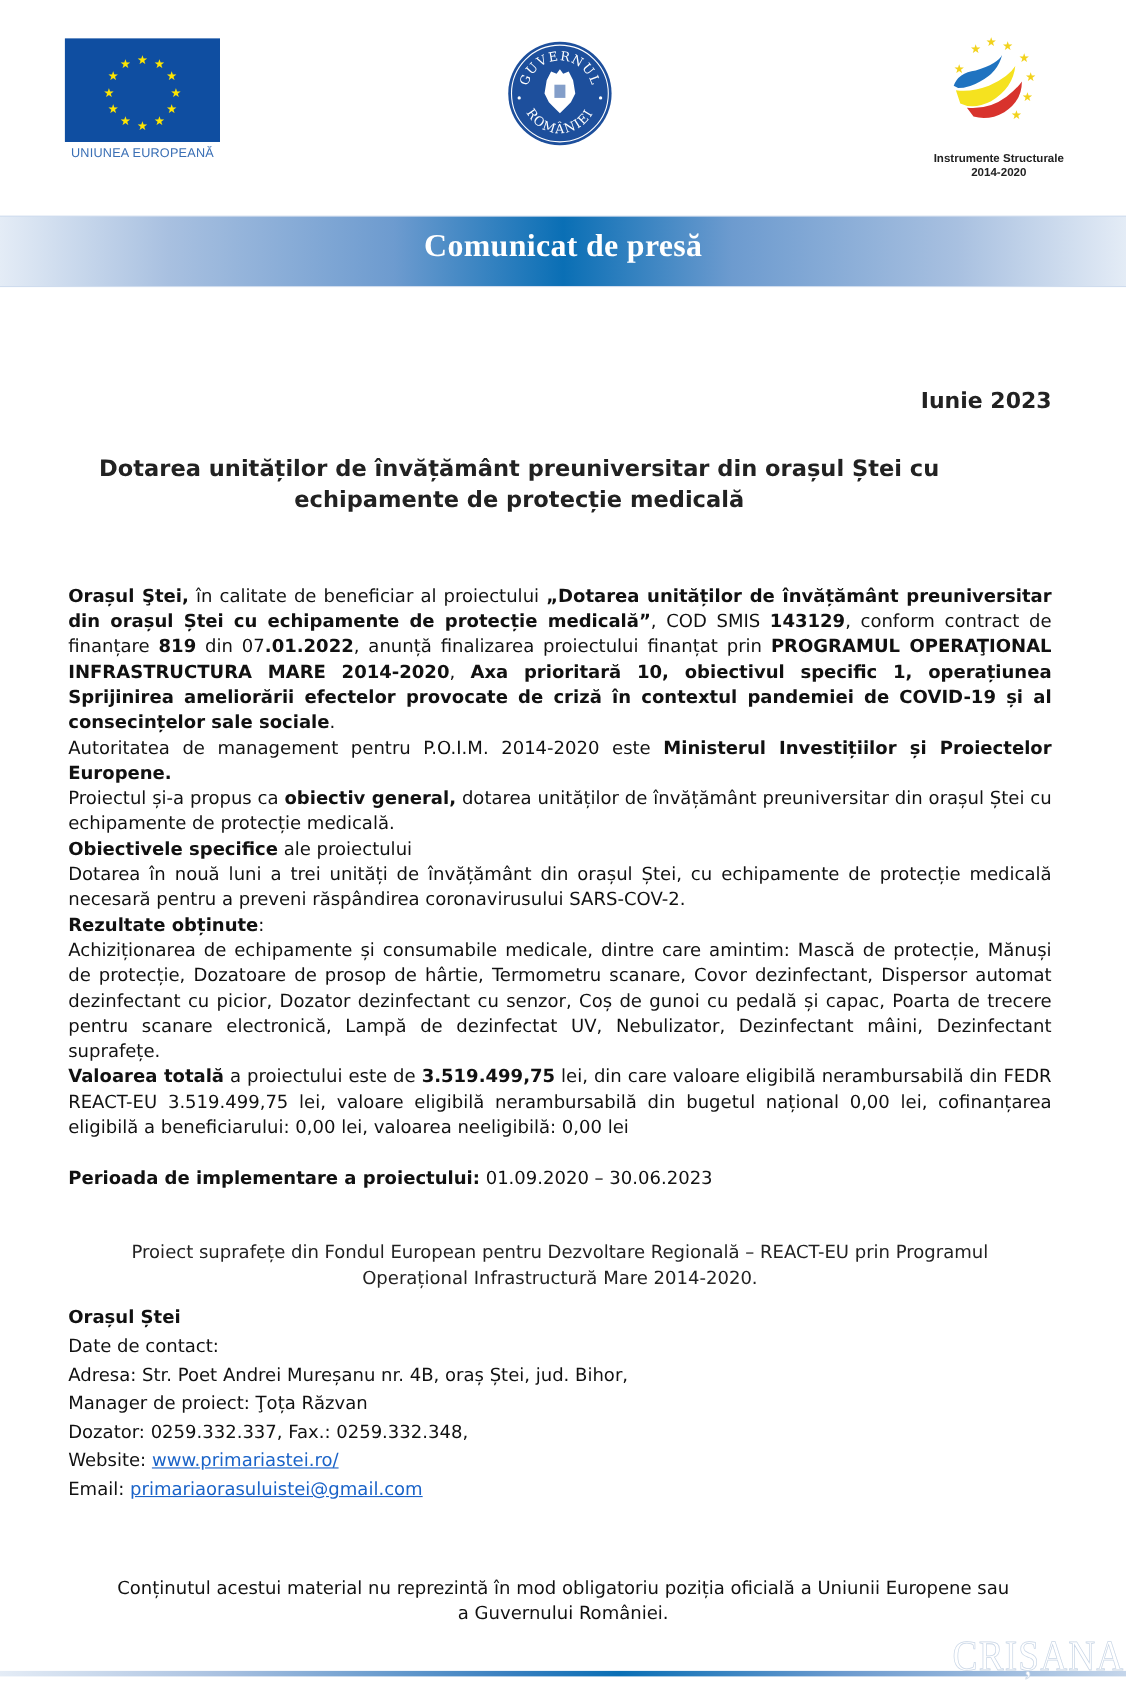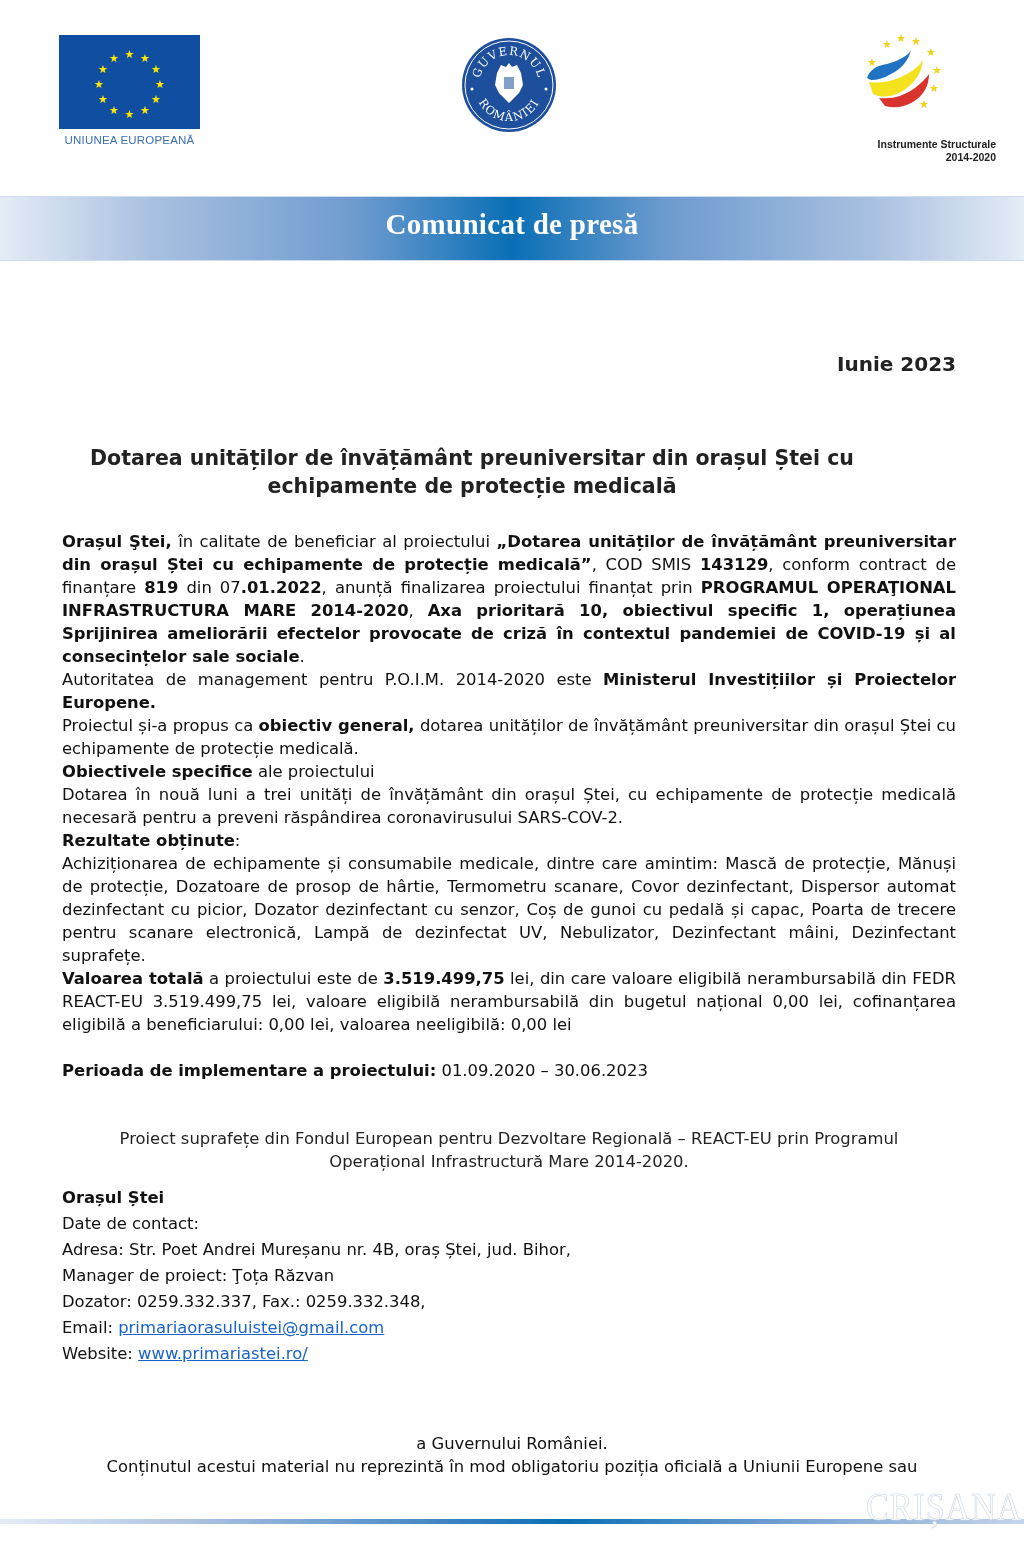--- a/index.html
+++ b/index.html
@@ -9,31 +9,31 @@
   
   .eu-flag { left: 59px; top: 35px; width: 141px; height: 94px; background: #0f4ea1; }
   .eu-flag svg { width: 100%; height: 100%; display: block; }
   .eu-label { left: 59px; top: 134px; width: 141px; text-align: center; font-family: Liberation Sans, sans-serif; font-size: 11.5px; color: #3a6fb5; letter-spacing: 0.2px; white-space: nowrap; }
 
   .gov-seal { left: 461px; top: 37px; width: 96px; height: 96px; }
   .gov-seal svg { width: 100%; height: 100%; display: block; }
 
   .is-logo { left: 855px; top: 28px; width: 100px; height: 100px; }
   .is-logo svg { width: 100%; height: 100%; display: block; }
-  .is-label { left: 820px; top: 138px; width: 176px; text-align: right; font-family: "Liberation Sans", sans-serif; font-weight: bold; font-size: 10.5px; color: #222; line-height: 13px; }
+  .is-label { left: 820px; top: 138px; width: 176px; text-align: center; font-family: "Liberation Sans", sans-serif; font-weight: bold; font-size: 10.5px; color: #222; line-height: 13px; }
 
   
   .banner { left: 0; top: 197px; width: 1024px; height: 63px;
     background: linear-gradient(to right, #e4ecf6 0%, #a8c0e0 15%, #6d9bcf 35%, #0a6fb5 50%, #6d9bcf 65%, #a8c0e0 85%, #e4ecf6 100%);
     box-shadow: 0 1px 0 #cfdcee, 0 -1px 0 #cfdcee; }
   .banner-title { left: 0; top: 208px; width: 1024px; text-align: center; font-family: Liberation Serif, serif; font-size: 29px; font-weight: bold; color: #ffffff; letter-spacing: 0.3px; }
 
   
   .date { right: 68px; top: 352px; font-size: 20px; font-weight: bold; color: #222; }
-  .doc-title { left: 80px; top: 412px; width: 784px; text-align: center; font-size: 20.5px; font-weight: bold; line-height: 28px; color: #222; margin-top: 32px; }
+  .doc-title { left: 80px; top: 412px; width: 784px; text-align: center; font-size: 20.5px; font-weight: bold; line-height: 28px; color: #222; }
 
   
   .body-text { left: 62px; top: 530px; width: 894px; font-size: 16.4px; line-height: 23px; color: #111; }
   .body-text p { margin: 0; }
   .justify { text-align: justify; text-align-last: left; }
   b { font-weight: bold; }
   .gap { height: 23px; }
 
   .cofin { left: 62px; top: 1127px; width: 894px; text-align: center; font-size: 16.4px; line-height: 23px; color: #222; }
 
@@ -149,23 +149,23 @@
   <div>Proiect suprafețe din Fondul European pentru Dezvoltare Regională – REACT-EU prin Programul</div>
   <div>Operațional Infrastructură Mare 2014-2020.</div>
 </div>
 
 <div class="abs contact">
   <div><b>Orașul Ștei</b></div>
   <div>Date de contact:</div>
   <div>Adresa: Str. Poet Andrei Mureșanu nr. 4B, oraș Ștei, jud. Bihor,</div>
   <div>Manager de proiect: Ţoța Răzvan</div>
   <div>Dozator: 0259.332.337, Fax.: 0259.332.348,</div>
+  <div><span>Website: </span><a>www.primariastei.ro/</a></div>
   <div><span>Email: </span><a>primariaorasuluistei@gmail.com</a></div>
-  <div><span>Website: </span><a>www.primariastei.ro/</a></div>
 </div>
 
 <div class="abs disclaimer">
+  <div>Conținutul acestui  material nu  reprezintă în mod obligatoriu poziția oficială a Uniunii Europene sau</div>
   <div>a Guvernului României.</div>
-  <div>Conținutul acestui  material nu  reprezintă în mod obligatoriu poziția oficială a Uniunii Europene sau</div>
 </div>
 
 <div class="abs bottom-line"></div>
 <div class="abs watermark">CRIȘANA</div>
 
 </body></html>

